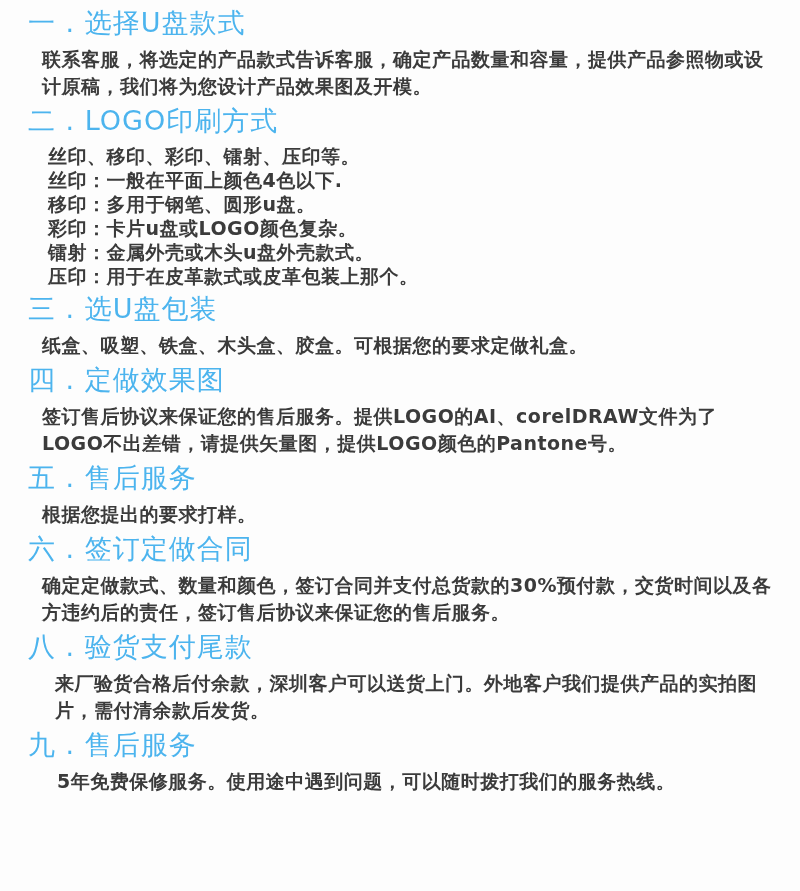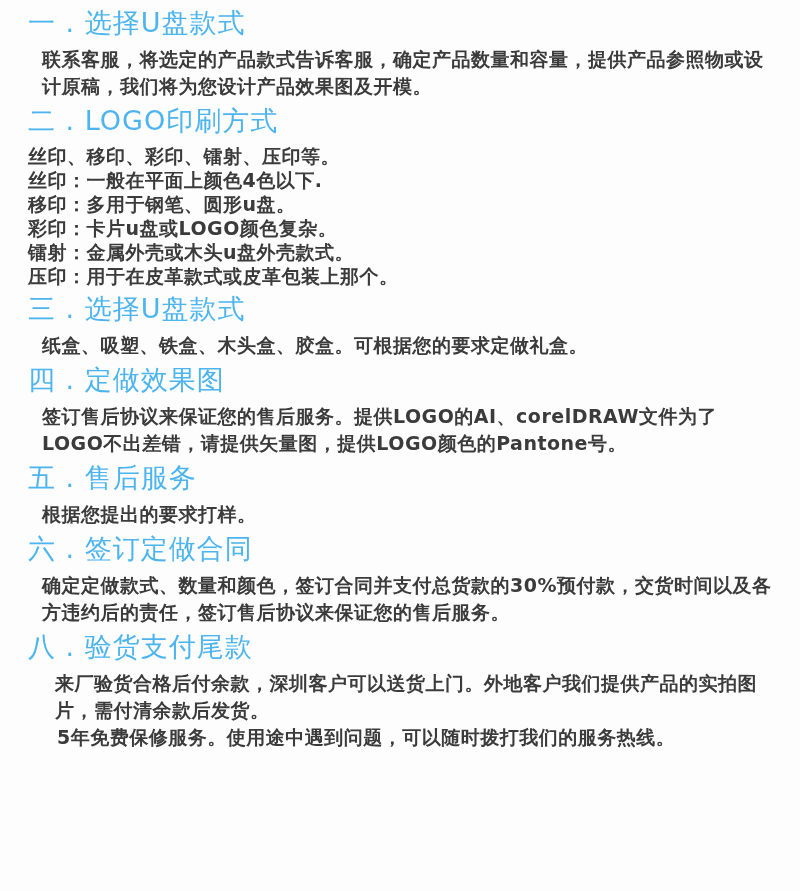--- a/index.html
+++ b/index.html
@@ -33,21 +33,21 @@
     color: var(--text);
     font-size: 19px;
     line-height: 27px;
     font-weight: bold;
     letter-spacing: 0.5px;
     margin-left: 42px;
     max-width: 735px;
   }
   .list .body-text {
     line-height: 24px;
-    margin-left: 28px;
+    margin-left: 48px;
   }
   .in-48 { margin-left: 48px; }
   .in-55 { margin-left: 55px; }
   .in-57 { margin-left: 57px; }
 </style>
 </head>
 <body>
 
 <div class="page">
 
@@ -60,21 +60,21 @@
     <h2 class="sec-heading">二 . LOGO印刷方式</h2>
     <p class="body-text">丝印、移印、彩印、镭射、压印等。</p>
     <p class="body-text">丝印：一般在平面上颜色4色以下.</p>
     <p class="body-text">移印：多用于钢笔、圆形u盘。</p>
     <p class="body-text">彩印：卡片u盘或LOGO颜色复杂。</p>
     <p class="body-text">镭射：金属外壳或木头u盘外壳款式。</p>
     <p class="body-text">压印：用于在皮革款式或皮革包装上那个。</p>
   </section>
 
   <section class="sec">
-    <h2 class="sec-heading">三 . 选择U盘款式</h2>
+    <h2 class="sec-heading">三 . 选U盘包装</h2>
     <p class="body-text">纸盒、吸塑、铁盒、木头盒、胶盒。可根据您的要求定做礼盒。</p>
   </section>
 
   <section class="sec">
     <h2 class="sec-heading">四 . 定做效果图</h2>
     <p class="body-text">签订售后协议来保证您的售后服务。提供LOGO的AI、corelDRAW文件为了LOGO不出差错，请提供矢量图，提供LOGO颜色的Pantone号。</p>
   </section>
 
   <section class="sec">
     <h2 class="sec-heading">五 . 售后服务</h2>
@@ -86,16 +86,17 @@
     <p class="body-text">确定定做款式、数量和颜色，签订合同并支付总货款的30%预付款，交货时间以及各方违约后的责任，签订售后协议来保证您的售后服务。</p>
   </section>
 
 
   <section class="sec">
     <h2 class="sec-heading">八 . 验货支付尾款</h2>
     <p class="body-text in-55">来厂验货合格后付余款，深圳客户可以送货上门。外地客户我们提供产品的实拍图片，需付清余款后发货。</p>
   </section>
 
   <section class="sec">
+    <h2 class="sec-heading">九 . 售后服务</h2>
     <p class="body-text in-57">5年免费保修服务。使用途中遇到问题，可以随时拨打我们的服务热线。</p>
   </section>
 
 </div>
 
 </body></html>

